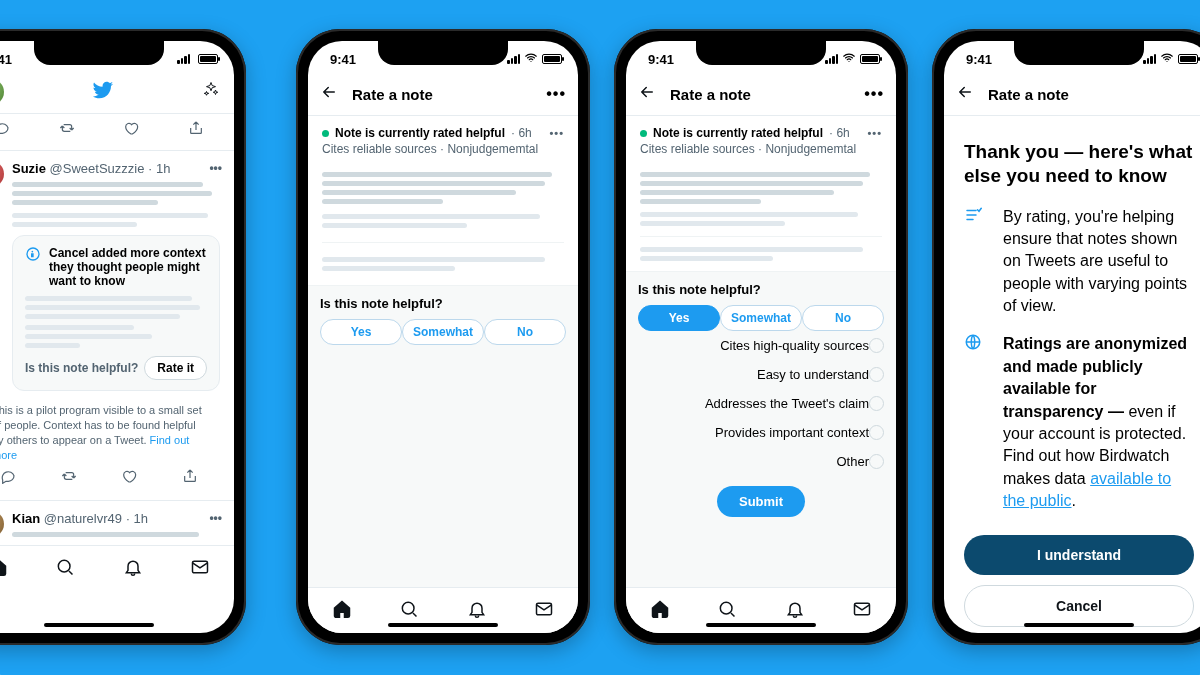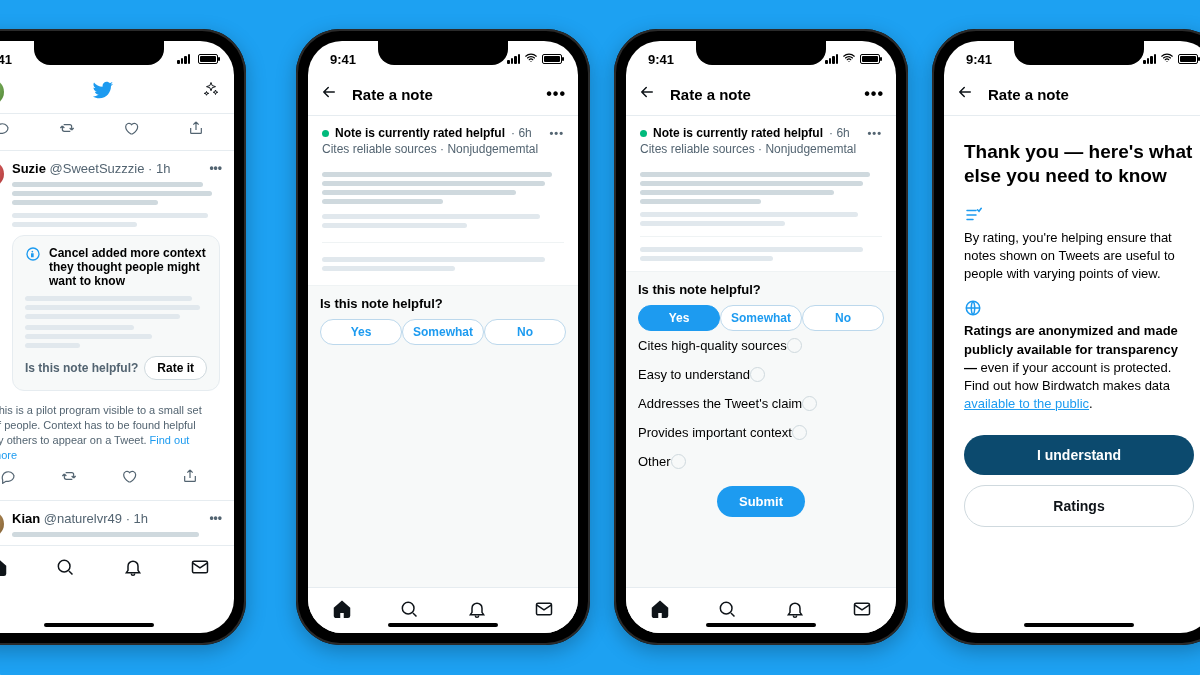--- a/index.html
+++ b/index.html
@@ -124,28 +124,28 @@
 
   .chooser { background:#f7f9f9; border-top:1px solid #eff3f4; padding:10px 12px 14px; }
   .chooser .q { font-size:13px; font-weight:800; margin-bottom:8px; }
   .seg { display:flex; }
   .seg button {
     flex:1; border:1px solid #bcd8ec; background:#fff; color:#1d9bf0;
     border-radius:18px; padding:5px 0; font-size:12px; font-weight:700;
   }
   .seg button.active { background:#1d9bf0; color:#fff; border-color:#1d9bf0; }
   .chooser .q2 { font-size:13px; font-weight:800; margin:14px 0 6px; }
-  .opt { display:flex; align-items:center; justify-content:flex-start; padding:7px 0; font-size:13px; }
+  .opt { display:flex; align-items:center; justify-content:flex-end; padding:7px 0; font-size:13px; }
   .radio { width:15px; height:15px; border:1.5px solid #cfd9de; border-radius:50%; }
   .submit { display:block; margin:10px auto 0; background:#1d9bf0; color:#fff; border:none; border-radius:20px; padding:8px 22px; font-size:13px; font-weight:700; }
 
   
   .thank { padding: 24px 20px 0; }
   .thank h2 { font-size:19px; font-weight:900; line-height:1.25; margin-bottom:18px; }
-  .info { display:flex; gap:0; font-size:13px; line-height:1.4; margin-bottom:16px;flex-direction:column; }
+  .info { display:flex; gap:21px; font-size:16px; line-height:1.4; margin-bottom:16px; }
   .info .b { font-weight:700; }
   .info a { color:#1d9bf0; }
   .btn-primary { width:100%; background:#0c4a6e; color:#fff; border:none; border-radius:22px; padding:12px 0; font-size:14px; font-weight:800; margin-top:6px; }
   .btn-secondary { width:100%; background:#fff; color:#0f1419; border:1px solid #cfd9de; border-radius:22px; padding:12px 0; font-size:14px; font-weight:800; margin-top:10px; }
 
   
   .tabbar {
     height:46px; border-top:1px solid #e6ecf0; display:flex; align-items:center; justify-content:space-around;
     background:#fff;
   }
@@ -516,20 +516,20 @@
         <span><svg width="18" height="18" viewBox="0 0 24 24">
                 <circle cx="12" cy="12" r="9" stroke="#1d9bf0" stroke-width="2" fill="none"></circle>
                 <path d="M3 12h18M12 3c3 3 3 15 0 18M12 3c-3 3-3 15 0 18" stroke="#1d9bf0" stroke-width="2" fill="none"></path>
               </svg></span>
         <span>
           <span class="b">Ratings are anonymized and made publicly available for transparency —</span><span> even if your account is protected. Find out how Birdwatch makes data </span><a href="#">available to the public</a>.
         </span>
       </div>
 
       <button class="btn-primary">I understand</button>
-      <button class="btn-secondary">Ratings</button>
+      <button class="btn-secondary">Cancel</button>
     </div>
 
     <div class="home-indicator"></div>
   </div>
 </div>
 
 </div>
 
 </body></html>

